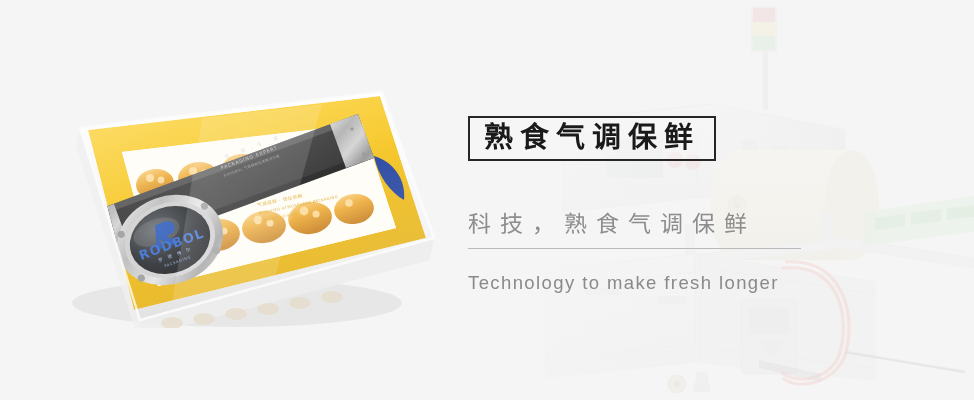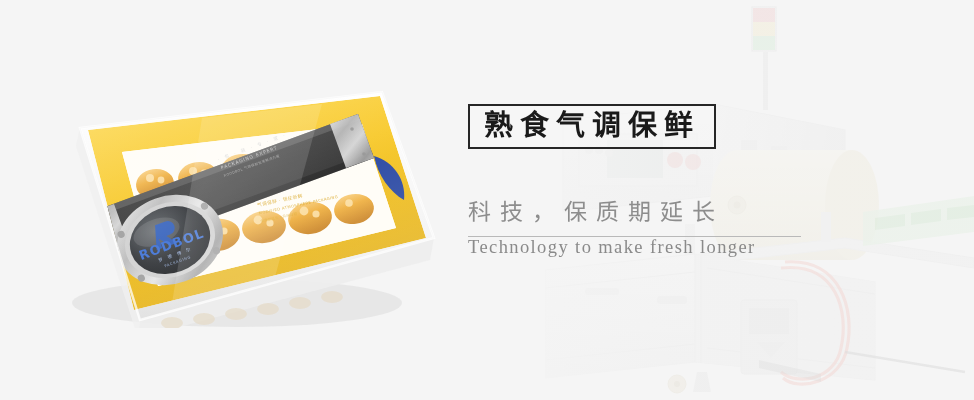--- a/index.html
+++ b/index.html
@@ -56,21 +56,21 @@
     top: 88px;
     width: 420px;
     height: 240px;
   }
   .product svg { display: block; }
 
   
   .copy {
     position: absolute;
     left: 468px;
-    top: 104px;
+    top: 116px;
     width: 500px;
   }
 
   .headline-box {
     display: inline-block;
     border: 2px solid #262626;
     padding: 4px 14px 7px 14px;
     background: rgba(250,250,250,0.35);
   }
   .headline {
@@ -102,26 +102,26 @@
   }
 
   .rule {
     margin-top: 9px;
     width: 333px;
     height: 1px;
     background: #b9b9b9;
   }
 
   .tagline-en {
-    margin-top: 0;
+    margin-top: 23px;
     font-size: 18.5px;
     color: #8a8a8a;
     letter-spacing: 1.4px;
     white-space: nowrap;
-    font-family: Liberation Serif, serif;
+    font-family: Liberation Sans, sans-serif;
   }
 </style>
 </head>
 <body>
 
 <div class="banner">
 
   <div class="machine-layer">
     <svg width="429" height="400" viewBox="0 0 429 400" xmlns="http://www.w3.org/2000/svg">
       <defs>
@@ -384,20 +384,20 @@
     </svg>
   </div>
 
   <div class="copy">
 
     <div class="headline-box">
       <div class="headline">熟食气调保鲜</div>
     </div>
 
 
-    <div class="tagline-cn">科技，保质期延长</div>
+    <div class="tagline-cn">科技，熟食气调保鲜</div>
 
     <div class="rule"></div>
 
     <div class="tagline-en">Technology to make fresh longer</div>
   </div>
 
 </div>
 
 </body></html>

